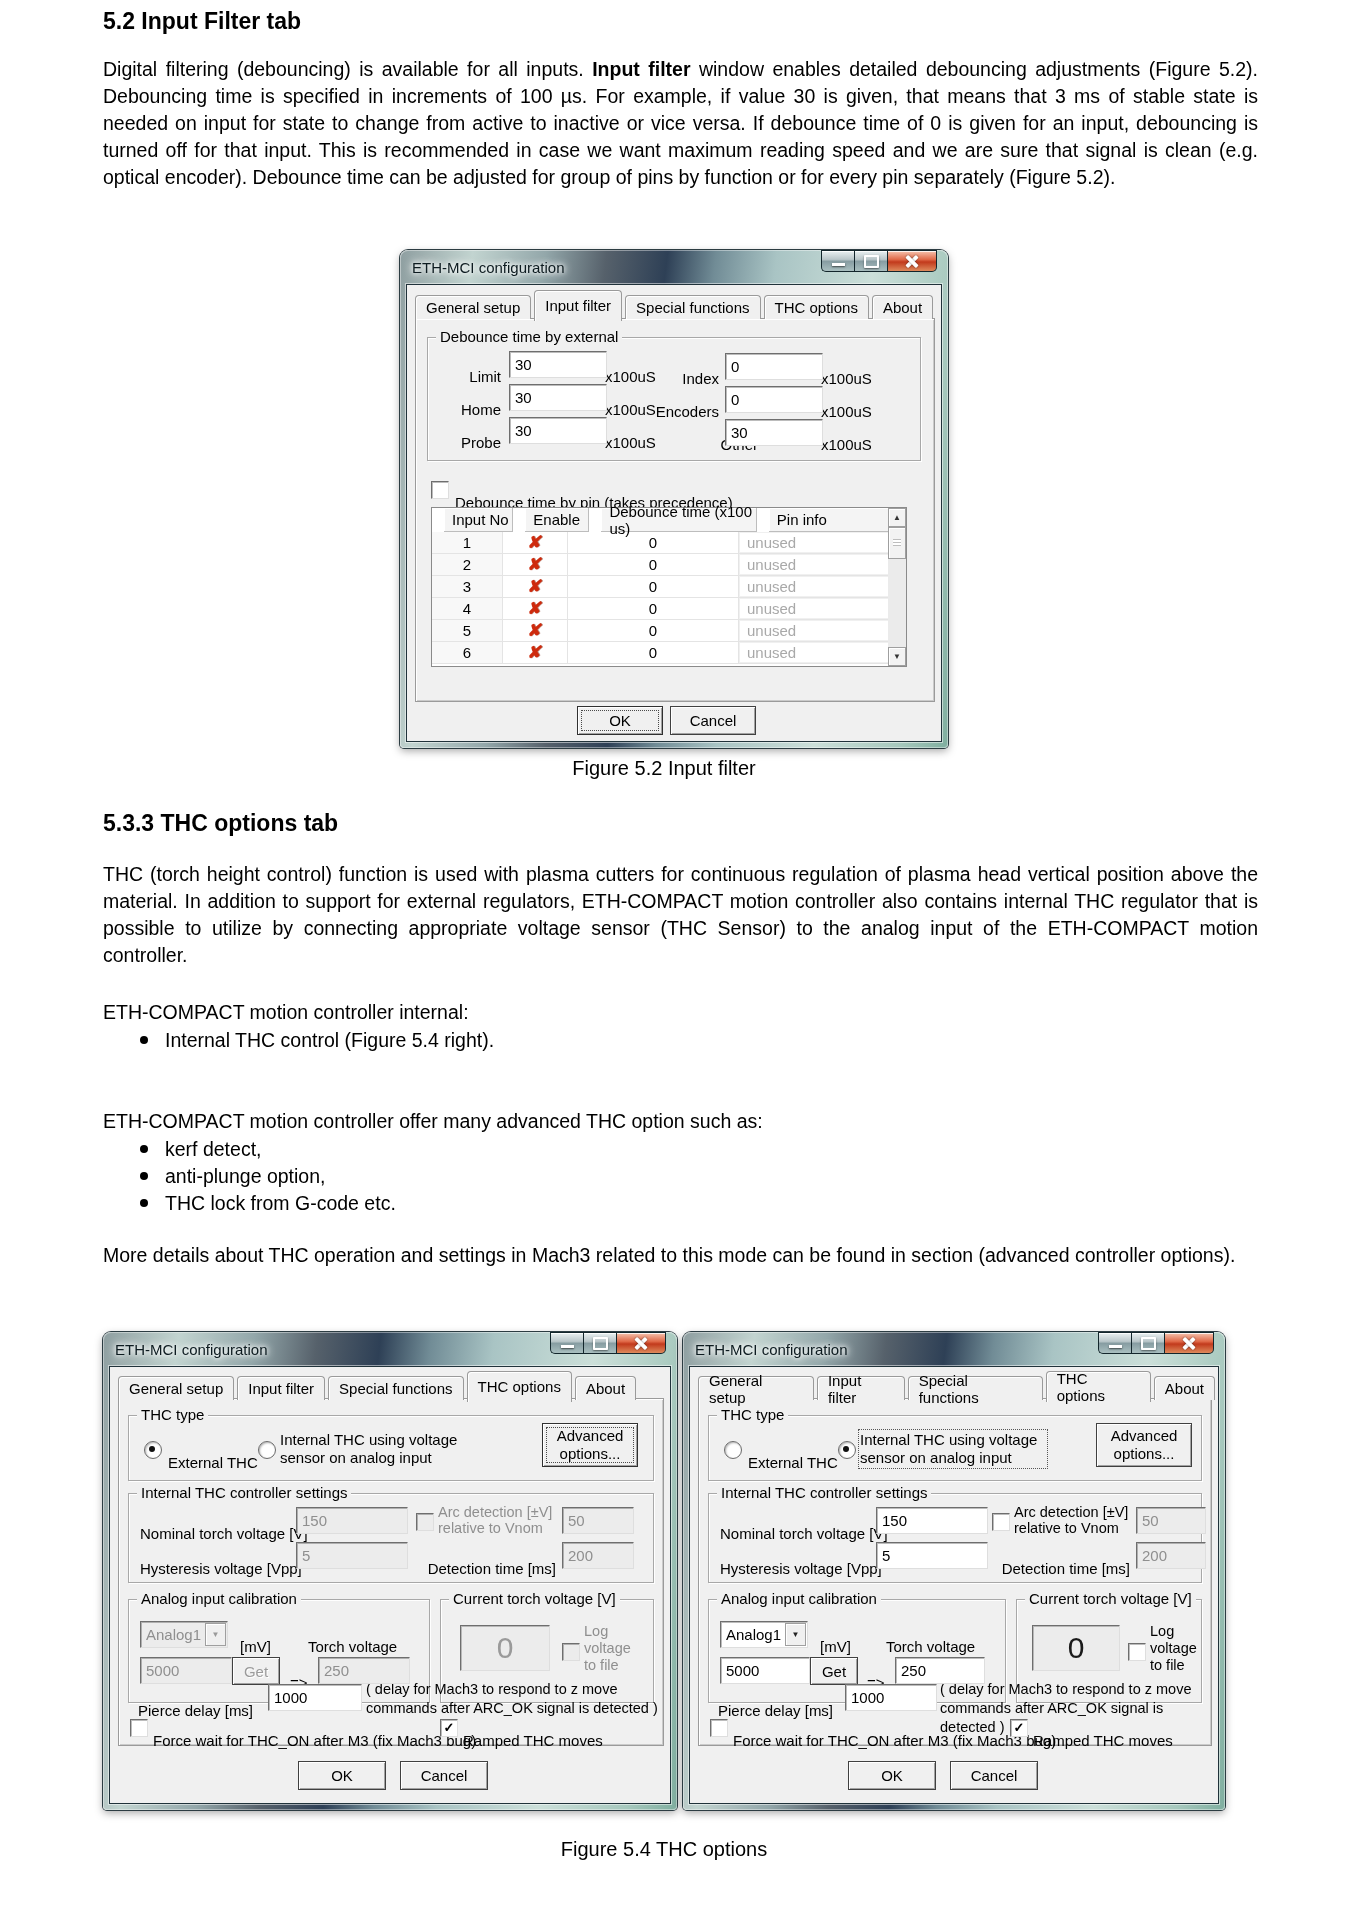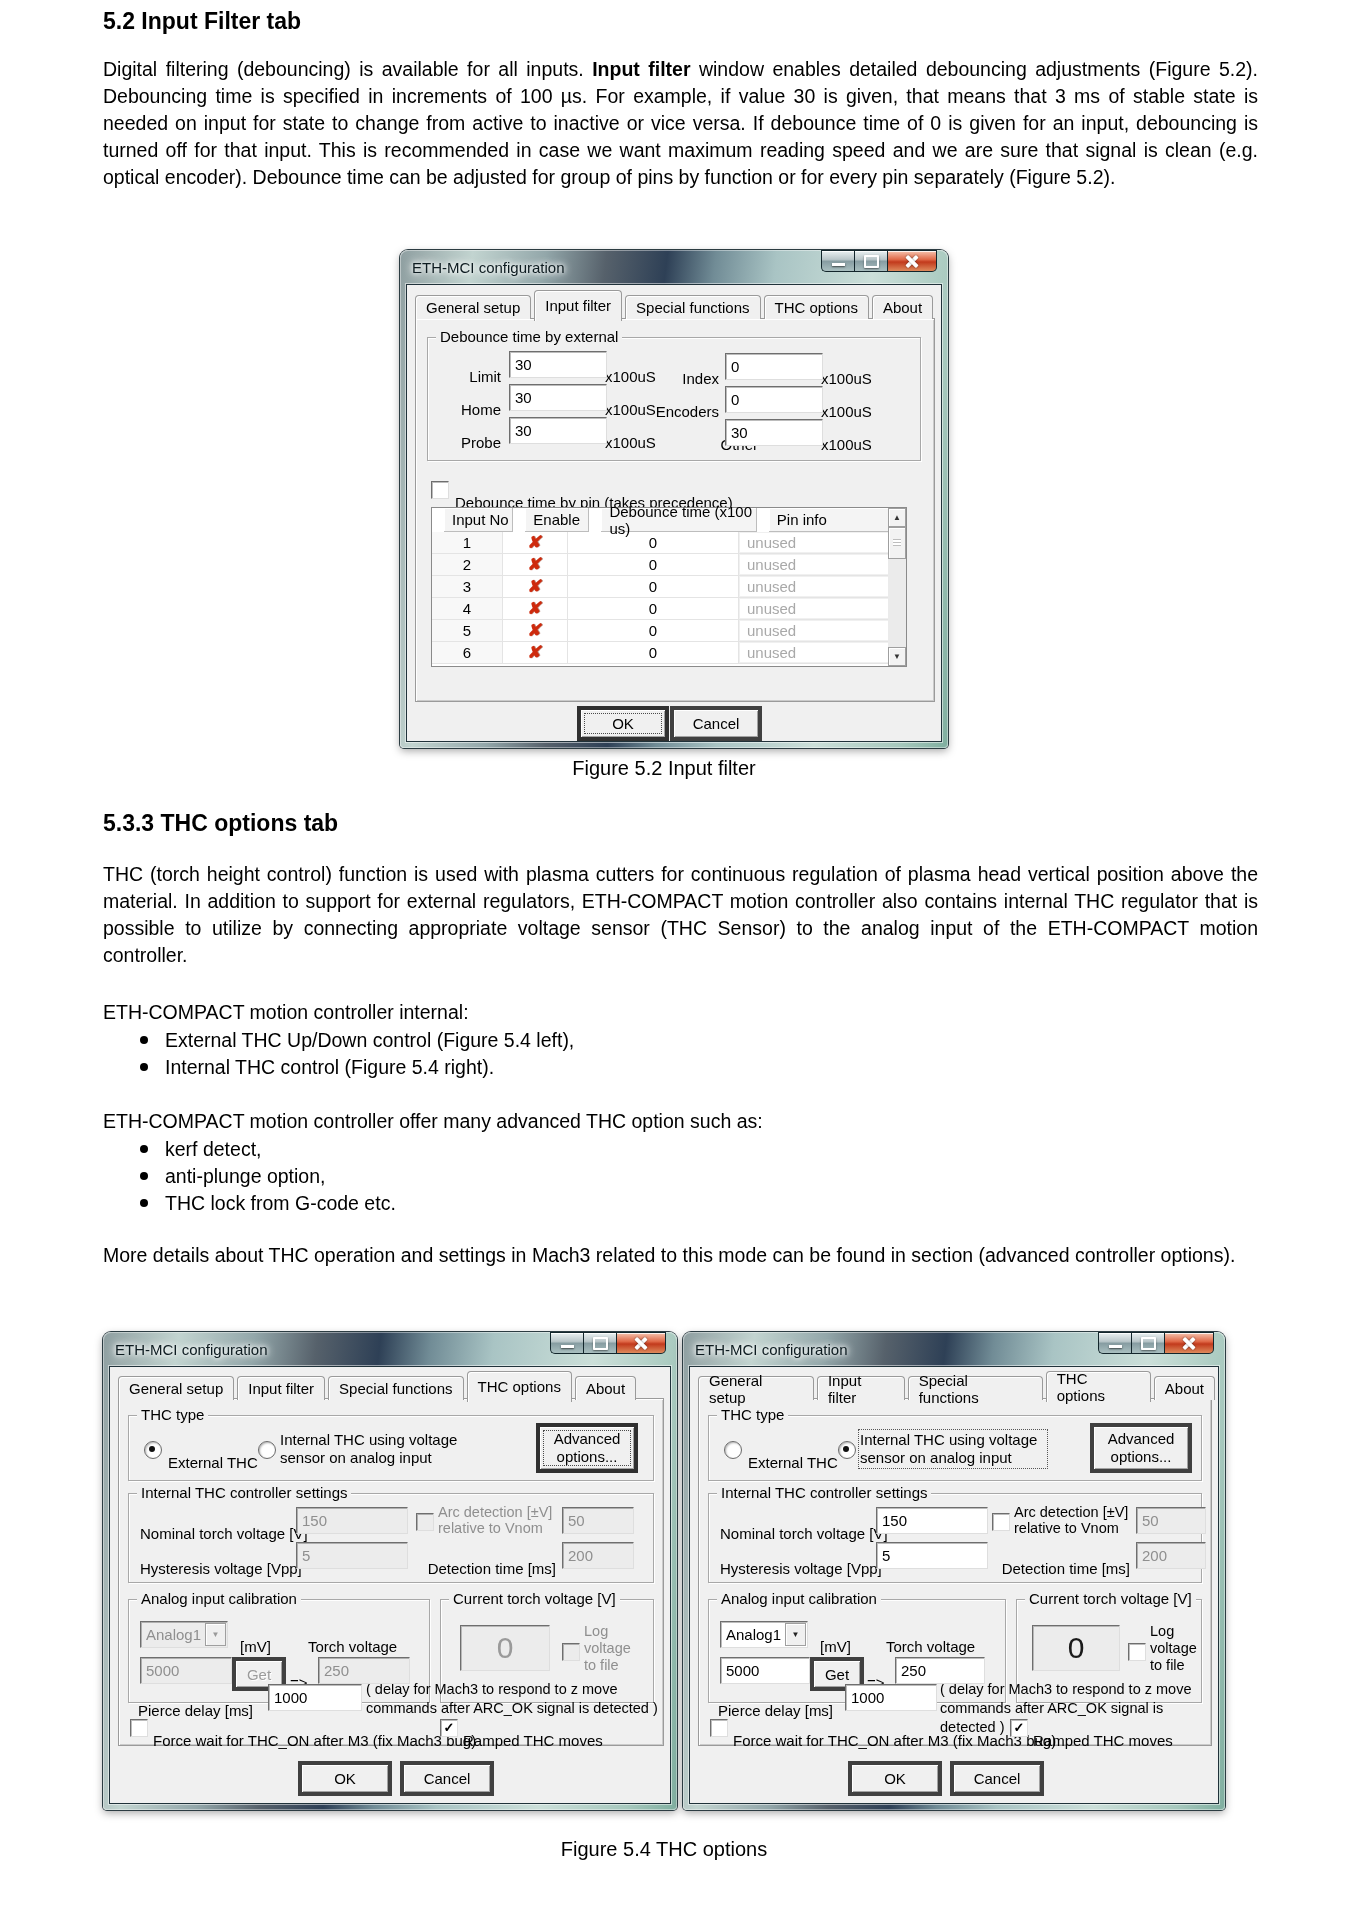--- a/index.html
+++ b/index.html
@@ -56,21 +56,21 @@
   .tfield.dis{background:#ececec;color:#8f8f8f;}
   .cbx{position:absolute;width:16px;height:16px;background:#fff;border:1px solid;
     border-color:#6e6e6e #dedede #dedede #6e6e6e;box-shadow:inset 1px 1px 0 rgba(64,64,64,.35);
     display:flex;align-items:center;justify-content:center;font-size:13px;font-weight:bold;z-index:5;}
   .cbx.dis{background:#ececec;color:#9a9a9a;}
   .cbx .ck{margin-top:-2px;}
   .rad{position:absolute;width:16px;height:16px;border-radius:50%;background:#fff;border:1px solid #6a6a6a;
     box-shadow:inset 1px 1px 2px rgba(0,0,0,.3);z-index:5;}
   .rad.checked::after{content:"";position:absolute;left:4px;top:4px;width:6px;height:6px;border-radius:50%;background:#111;}
   .btn{position:absolute;display:flex;align-items:center;justify-content:center;text-align:center;background:#f0f0f0;
-    border:4px solid #404040;box-shadow:inset 1px 1px 0 #fff,inset -1px -1px 0 #a2a2a2;font-size:15px;z-index:5;}
+    border:1px solid #404040;box-shadow:inset 1px 1px 0 #fff,inset -1px -1px 0 #a2a2a2;font-size:15px;z-index:5;}
   .btn.focus{border-color:#303030;}
   .btn.focus::after{content:"";position:absolute;inset:3px;border:1px dotted #4a4a4a;}
   .btn.dis{color:#9b9b9b;text-shadow:1px 1px 0 #fff;}
   .btn.ml{line-height:18px;}
   .focusrect{outline:1px dotted #555;outline-offset:1px;}
   .sel{position:absolute;height:25px;background:#fff;border:1px solid;border-color:#6e6e6e #dedede #dedede #6e6e6e;
     box-shadow:inset 1px 1px 0 rgba(64,64,64,.35);display:flex;align-items:stretch;z-index:5;font-size:15px;}
   .sel .sel-text{flex:1;display:flex;align-items:center;padding-left:5px;}
   .sel .sel-arrow{width:19px;margin:1px;background:#f0f0f0;border:1px solid #9f9f9f;box-shadow:inset 1px 1px 0 #fff;
     display:flex;align-items:center;justify-content:center;font-size:8px;color:#222;}
@@ -237,24 +237,20 @@
 <div class="abs caption" style="left:103px;top:757px;width:1122px;">Figure 5.2 Input filter</div>
 
 <div class="abs h-sec" style="left:103px;top:810px;">5.3.3 THC options tab</div>
 
 <div class="abs body-p" style="left:103px;top:861px;width:1155px;">THC (torch height control) function is used with plasma cutters for continuous regulation of plasma head vertical position above the material. In addition to support for external regulators, ETH-COMPACT motion controller also contains internal THC regulator that is possible to utilize by connecting appropriate voltage sensor (THC Sensor) to the analog input of the ETH-COMPACT motion controller.</div>
 
 <div class="abs body-line" style="left:103px;top:999px;">ETH-COMPACT motion controller internal:</div>
 <div class="abs" style="left:140px;top:1027px;">
   <div class="bullet-row">
       <span class="bullet-dot"></span>
-      <span>External THC Up/Down control (Figure 5.4 left),</span>
-    </div>
-  <div class="bullet-row">
-      <span class="bullet-dot"></span>
       <span>Internal THC control (Figure 5.4 right).</span>
     </div>
 </div>
 
 <div class="abs body-line" style="left:103px;top:1108px;">ETH-COMPACT motion controller offer many advanced THC option such as:</div>
 <div class="abs" style="left:140px;top:1136px;">
   <div class="bullet-row">
       <span class="bullet-dot"></span>
       <span>kerf detect,</span>
     </div>

